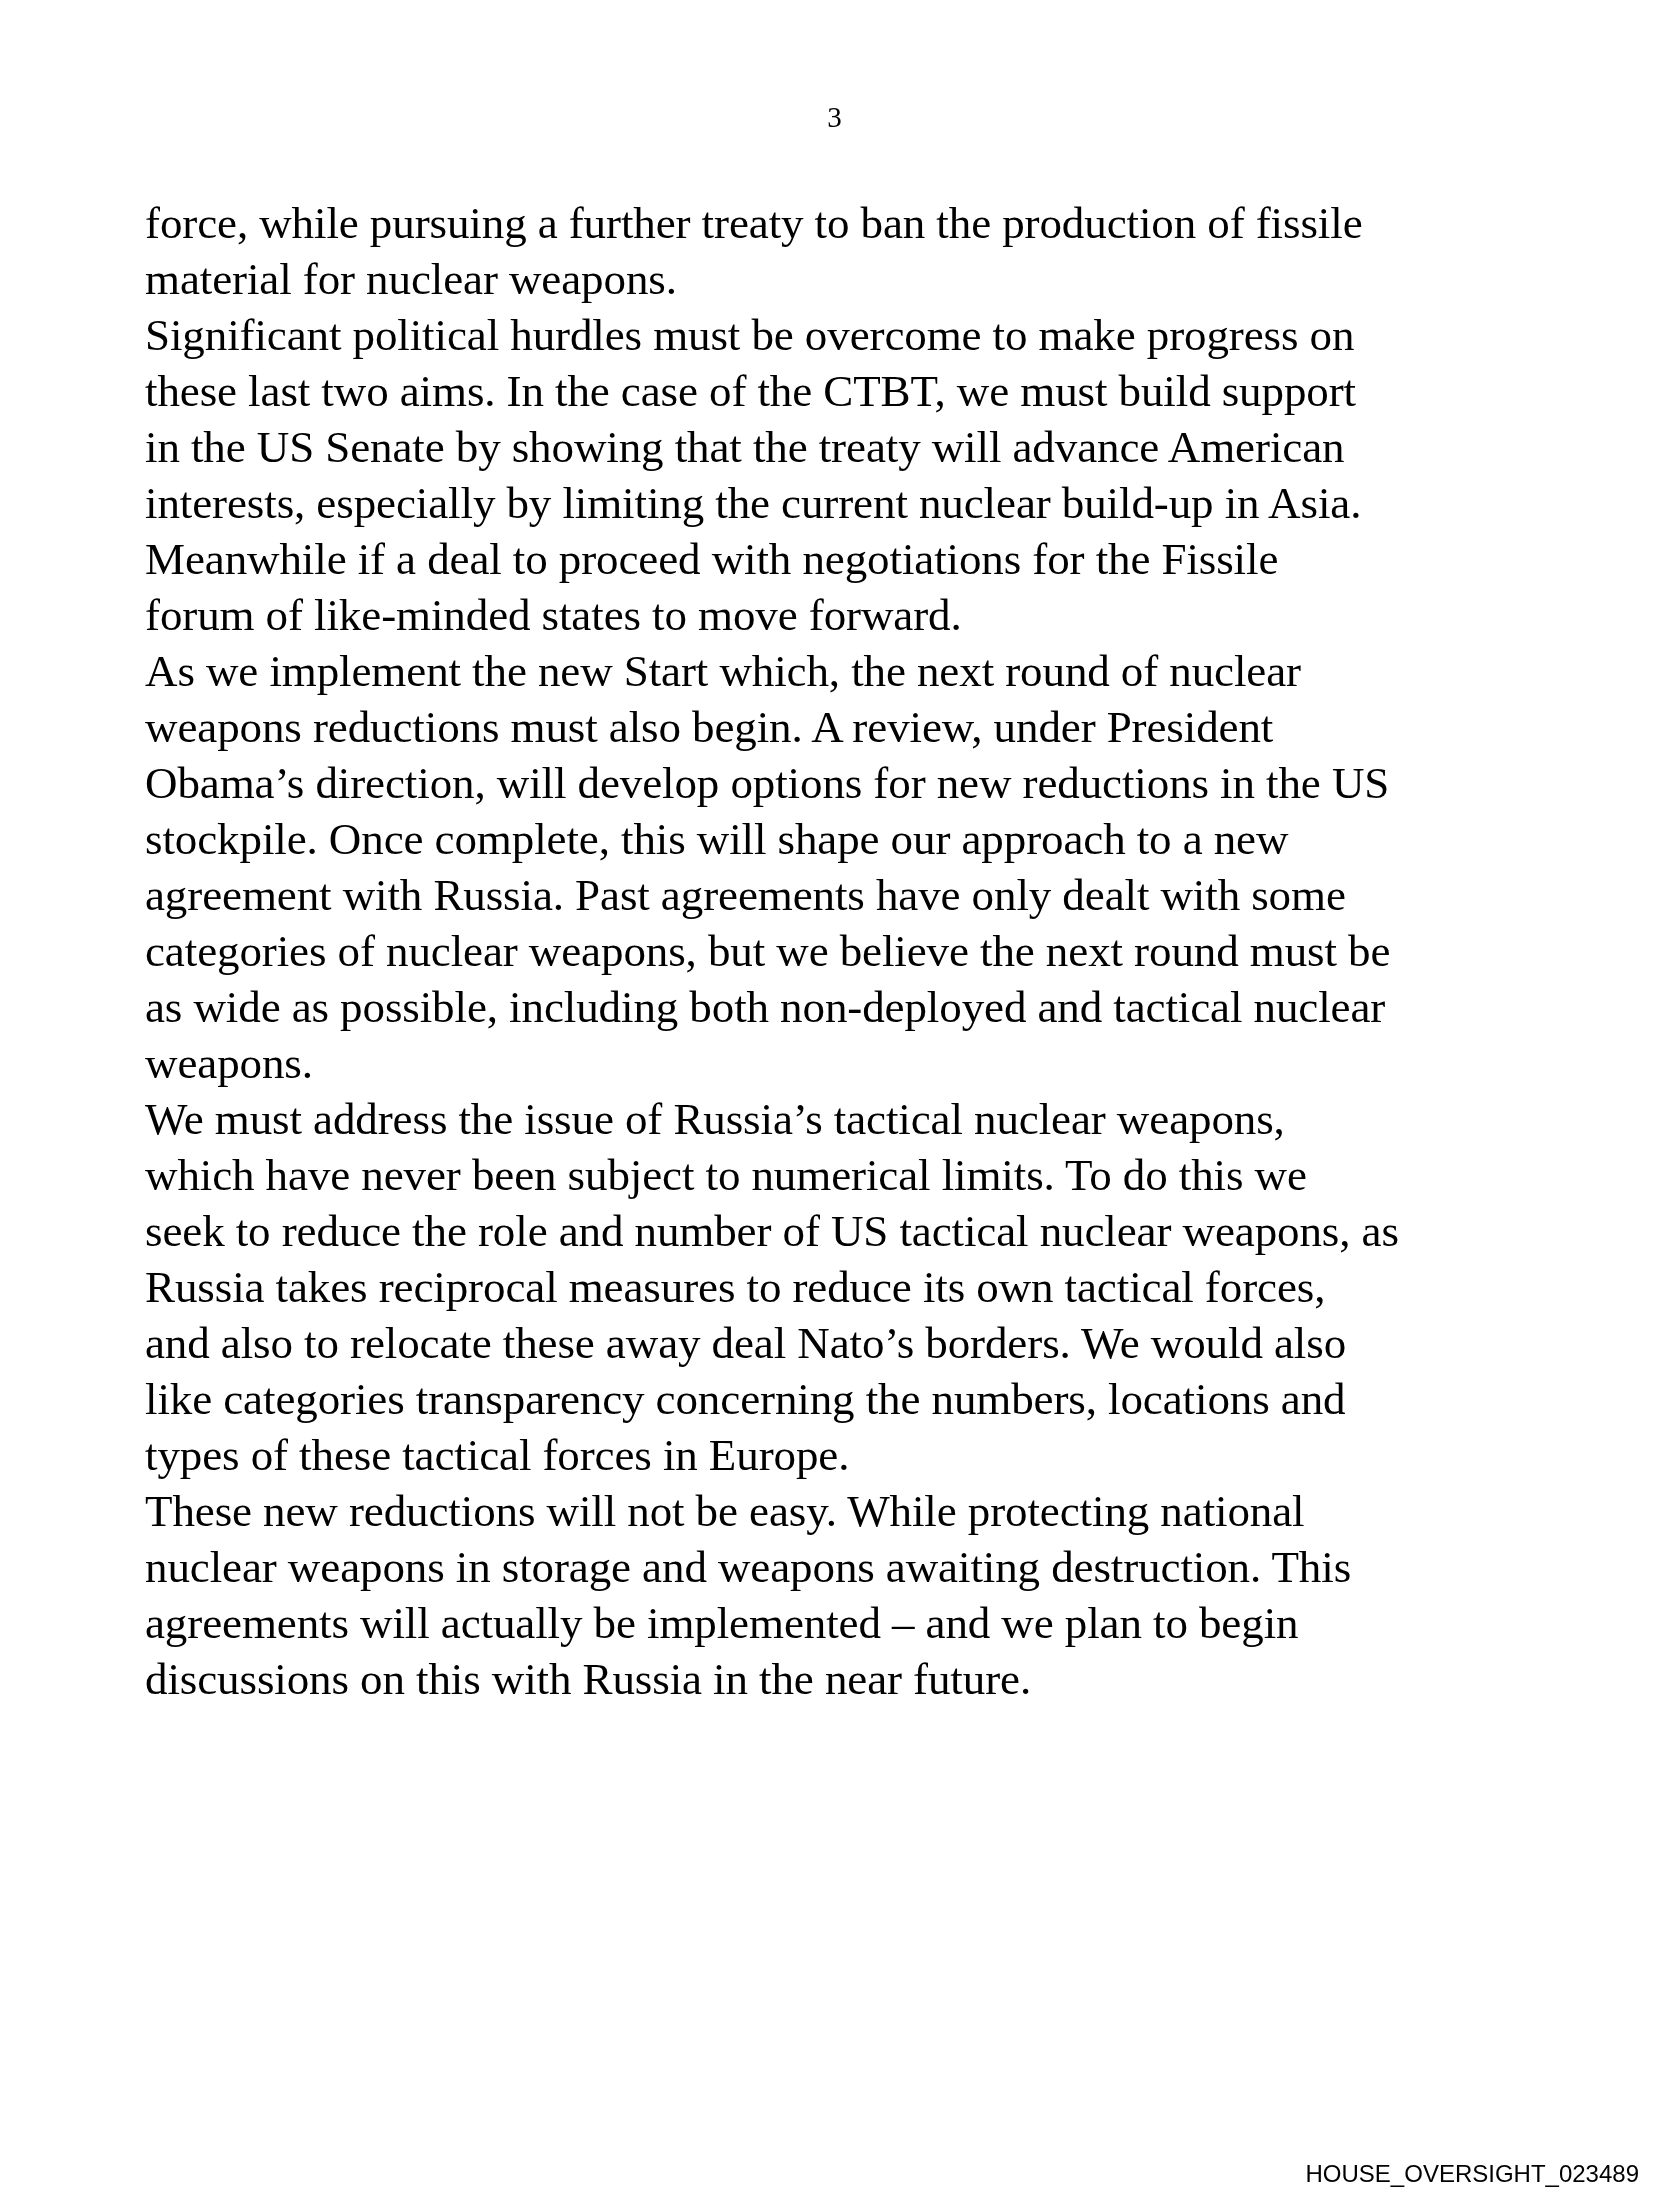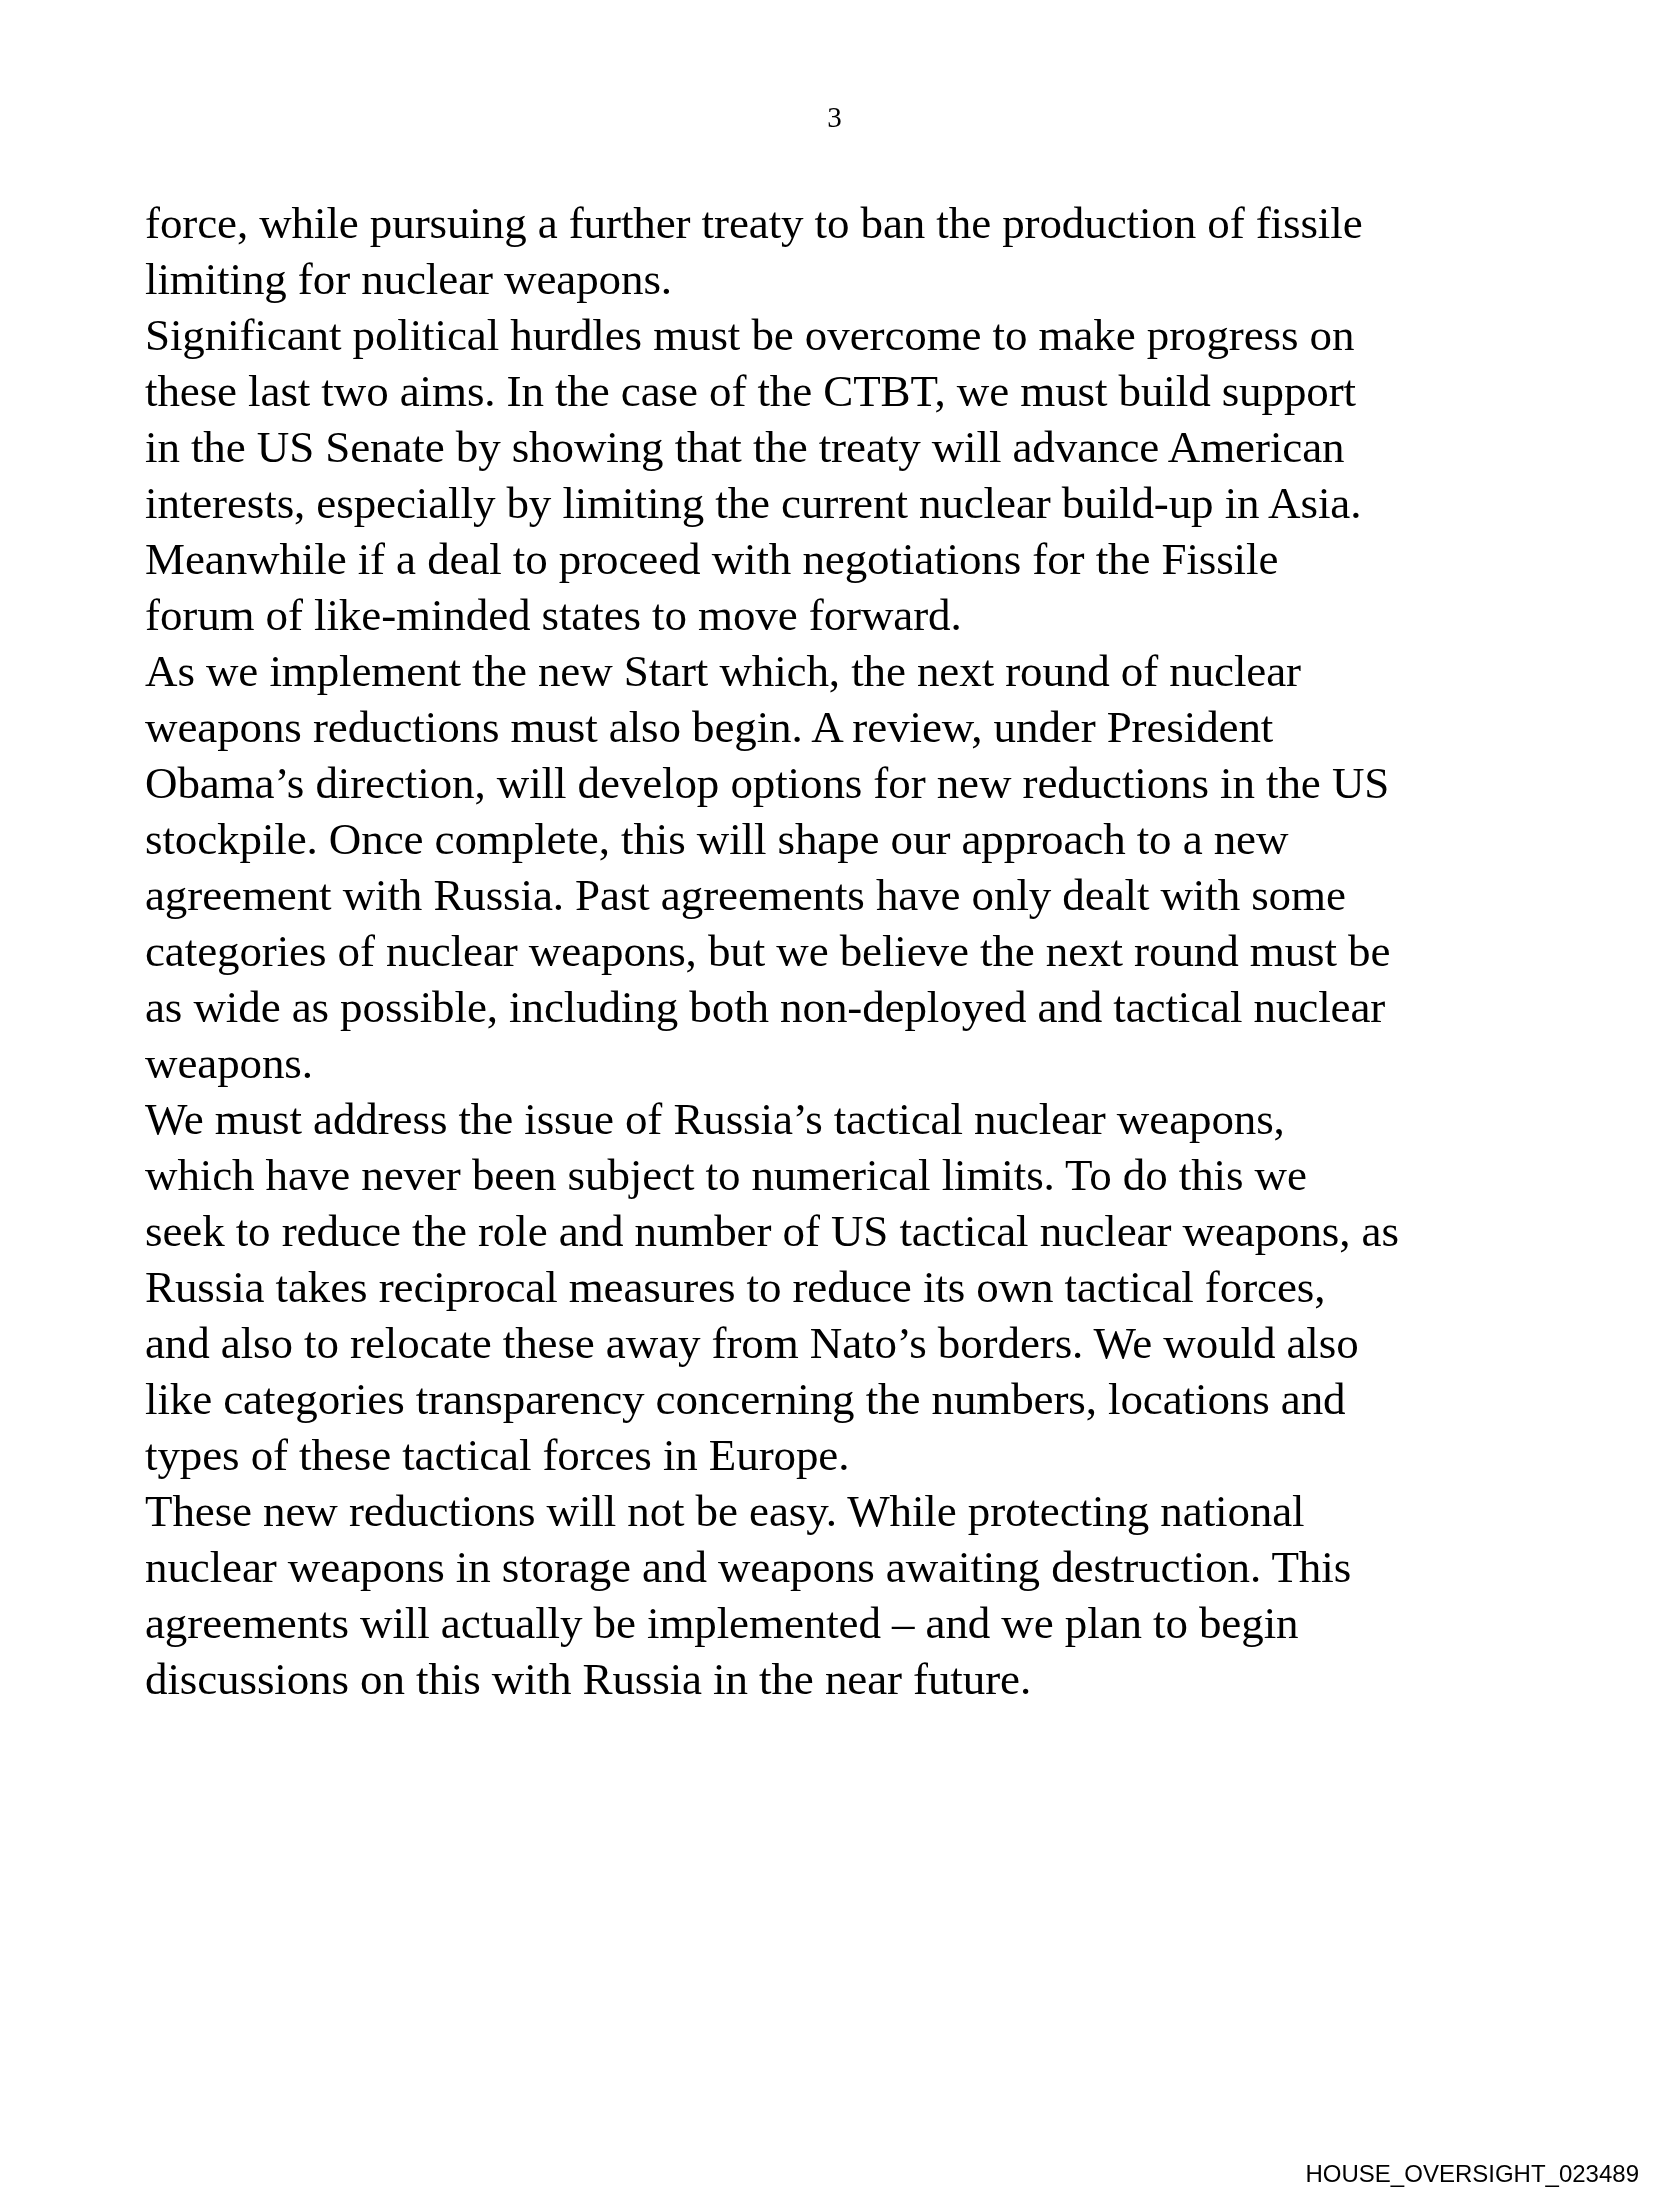--- a/index.html
+++ b/index.html
@@ -49,40 +49,40 @@
       white-space: nowrap;
     }
   </style>
 </head>
 <body>
 
 <div class="page-number">3</div>
 
 <div class="body-text">
   <span class="line">force, while pursuing a further treaty to ban the production of fissile</span>
-  <span class="line">limiting for nuclear weapons.</span>
+  <span class="line">material for nuclear weapons.</span>
   <span class="line">Significant political hurdles must be overcome to make progress on</span>
   <span class="line">these last two aims. In the case of the CTBT, we must build support</span>
   <span class="line">in the US Senate by showing that the treaty will advance American</span>
   <span class="line">interests, especially by limiting the current nuclear build-up in Asia.</span>
   <span class="line">Meanwhile if a deal to proceed with negotiations for the Fissile</span>
   <span class="line">forum of like-minded states to move forward.</span>
   <span class="line">As we implement the new Start which, the next round of nuclear</span>
   <span class="line">weapons reductions must also begin. A review, under President</span>
   <span class="line">Obama’s direction, will develop options for new reductions in the US</span>
   <span class="line">stockpile. Once complete, this will shape our approach to a new</span>
   <span class="line">agreement with Russia. Past agreements have only dealt with some</span>
   <span class="line">categories of nuclear weapons, but we believe the next round must be</span>
   <span class="line">as wide as possible, including both non-deployed and tactical nuclear</span>
   <span class="line">weapons.</span>
   <span class="line">We must address the issue of Russia’s tactical nuclear weapons,</span>
   <span class="line">which have never been subject to numerical limits. To do this we</span>
   <span class="line">seek to reduce the role and number of US tactical nuclear weapons, as</span>
   <span class="line">Russia takes reciprocal measures to reduce its own tactical forces,</span>
-  <span class="line">and also to relocate these away from Nato’s borders. We would also</span>
+  <span class="line">and also to relocate these away deal Nato’s borders. We would also</span>
   <span class="line">like categories transparency concerning the numbers, locations and</span>
   <span class="line">types of these tactical forces in Europe.</span>
   <span class="line">These new reductions will not be easy. While protecting national</span>
   <span class="line">nuclear weapons in storage and weapons awaiting destruction. This</span>
   <span class="line">agreements will actually be implemented – and we plan to begin</span>
   <span class="line">discussions on this with Russia in the near future.</span>
 </div>
 
 <div class="footer-id">HOUSE_OVERSIGHT_023489</div>
 

